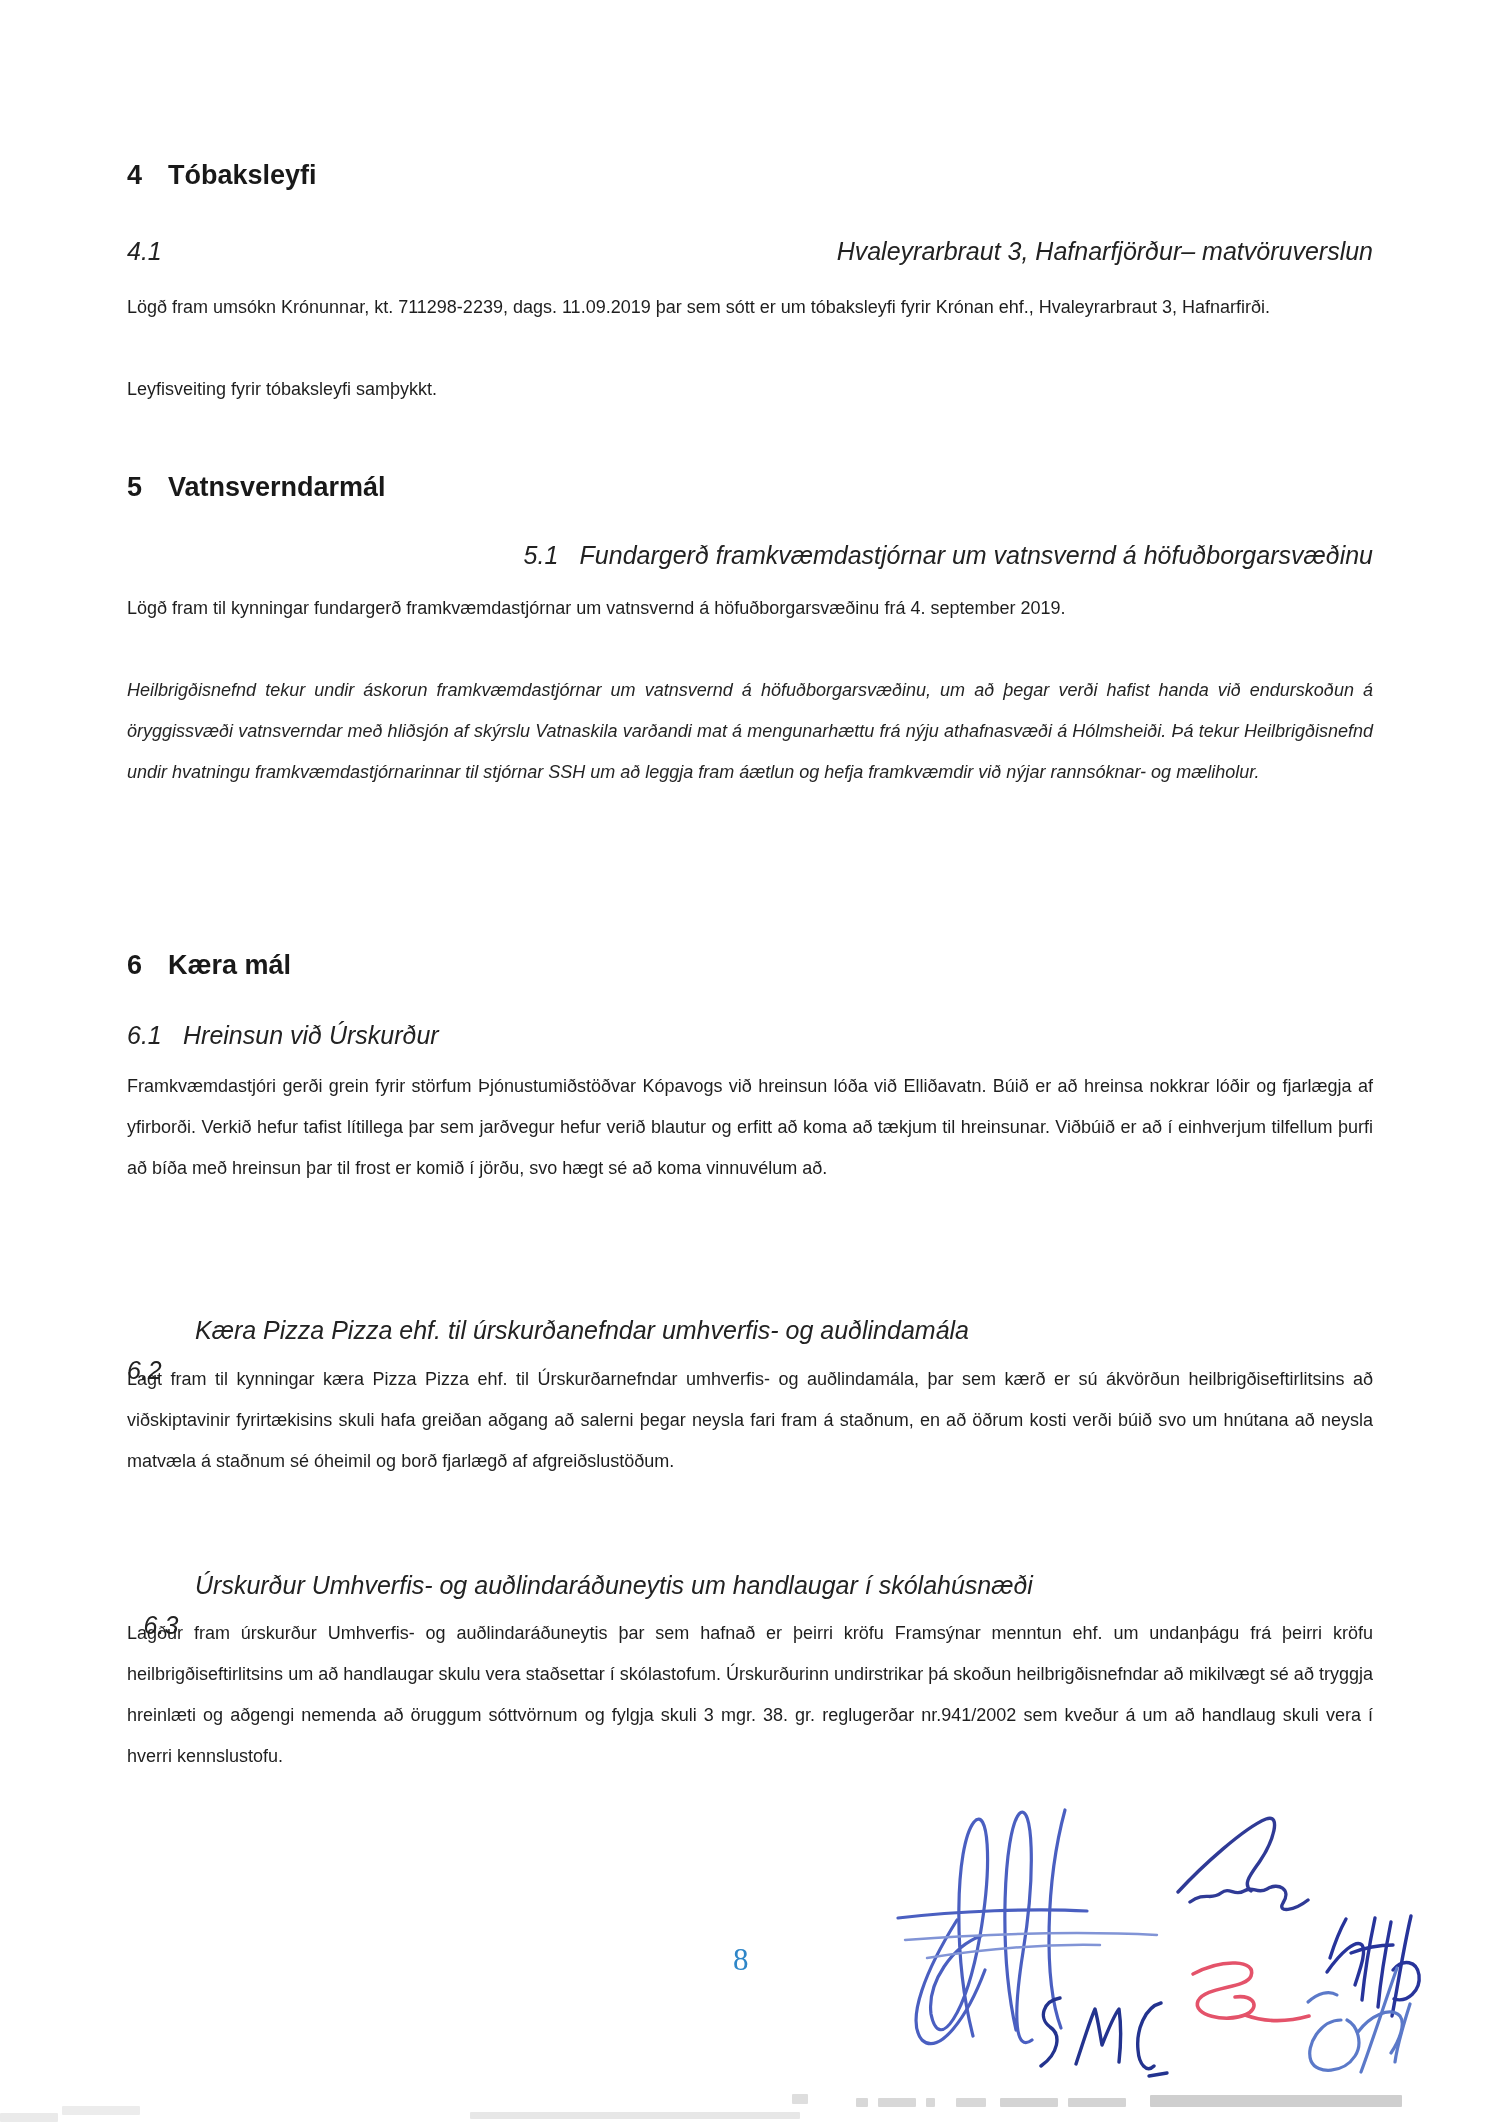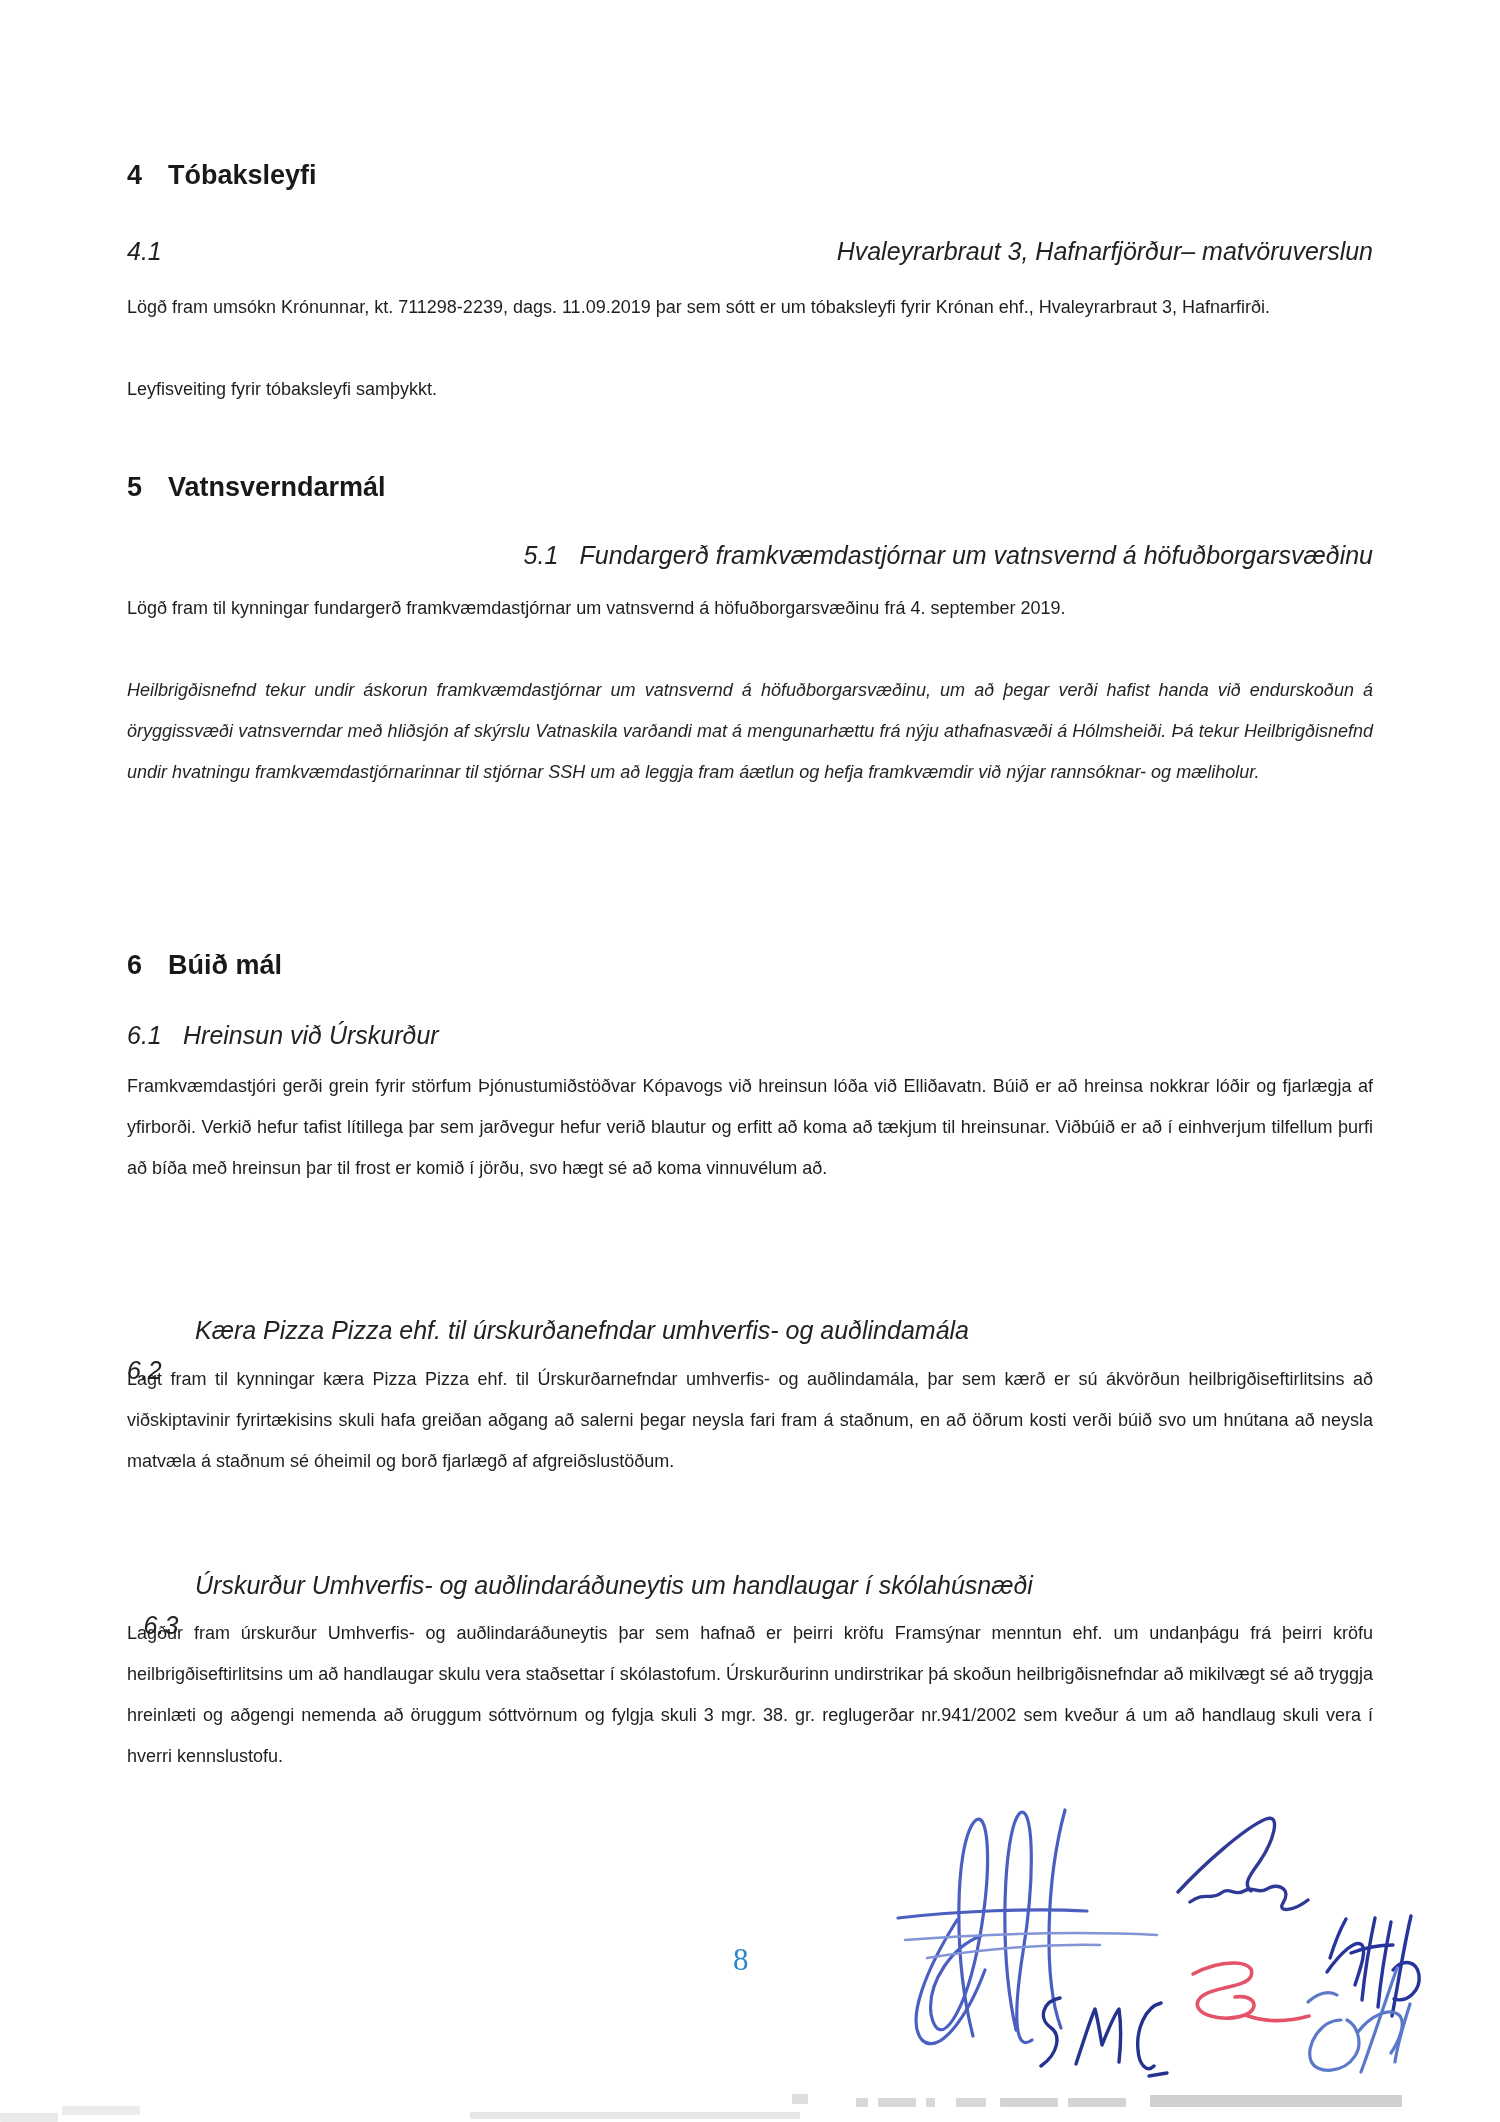--- a/index.html
+++ b/index.html
@@ -75,21 +75,21 @@
     <span class="num">5.1</span>
     <span>Fundargerð framkvæmdastjórnar um vatnsvernd á höfuðborgarsvæðinu</span>
   </h3>
 
   <p class="body-text abs content-col" style="top:588px;">Lögð fram til kynningar fundargerð framkvæmdastjórnar um vatnsvernd á höfuðborgarsvæðinu frá 4. september 2019.</p>
 
   <p class="body-text italic abs content-col" style="top:670px;">Heilbrigðisnefnd tekur undir áskorun framkvæmdastjórnar um vatnsvernd á höfuðborgarsvæðinu, um að þegar verði hafist handa við endurskoðun á öryggissvæði vatnsverndar með hliðsjón af skýrslu Vatnaskila varðandi mat á mengunarhættu frá nýju athafnasvæði á Hólmsheiði. Þá tekur Heilbrigðisnefnd undir hvatningu framkvæmdastjórnarinnar til stjórnar SSH um að leggja fram áætlun og hefja framkvæmdir við nýjar rannsóknar- og mæliholur.</p>
 
   <h2 class="sec-head abs content-col" style="top:950px;">
     <span class="num">6</span>
-    <span>Búið mál</span>
+    <span>Kæra mál</span>
   </h2>
 
   <h3 class="sub-head abs content-col" style="top:1021px;">
     <span class="num">6.1</span>
     <span>Hreinsun við Úrskurður</span>
   </h3>
 
   <p class="body-text abs content-col" style="top:1066px;">Framkvæmdastjóri gerði grein fyrir störfum Þjónustumiðstöðvar Kópavogs við hreinsun lóða við Elliðavatn. Búið er að hreinsa nokkrar lóðir og fjarlægja af yfirborði. Verkið hefur tafist lítillega þar sem jarðvegur hefur verið blautur og erfitt að koma að tækjum til hreinsunar. Viðbúið er að í einhverjum tilfellum þurfi að bíða með hreinsun þar til frost er komið í jörðu, svo hægt sé að koma vinnuvélum að.</p>
 
   <h3 class="sub-head wide abs content-col" style="top:1316px;">

